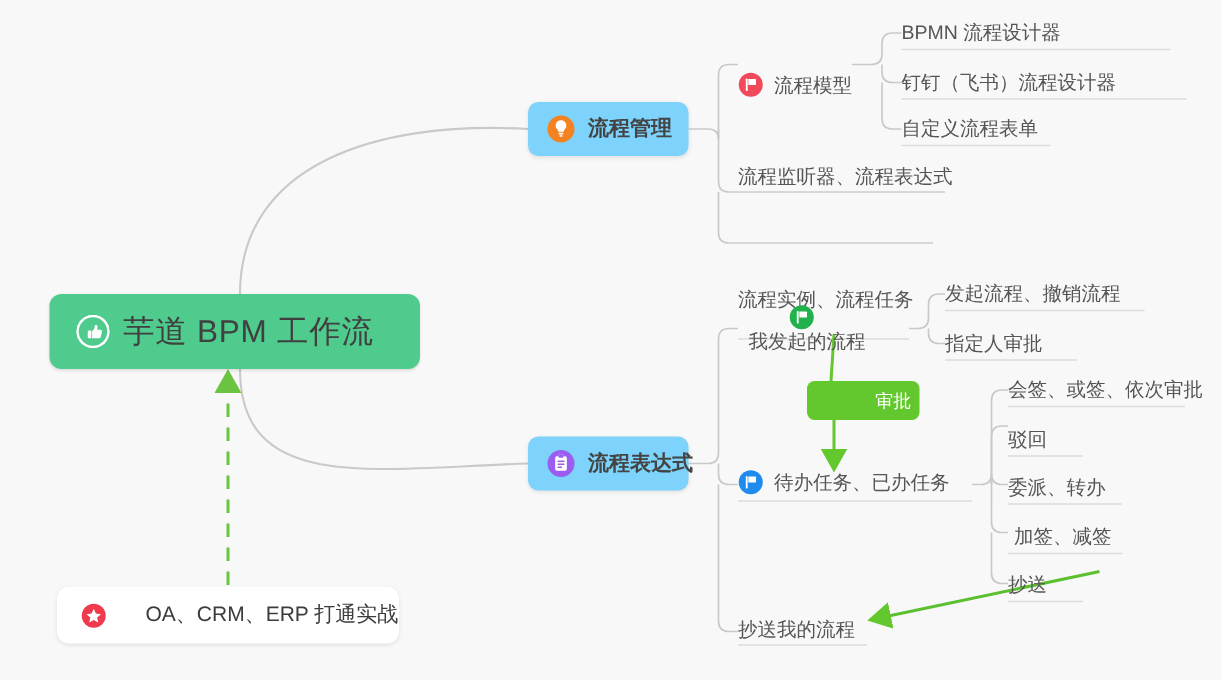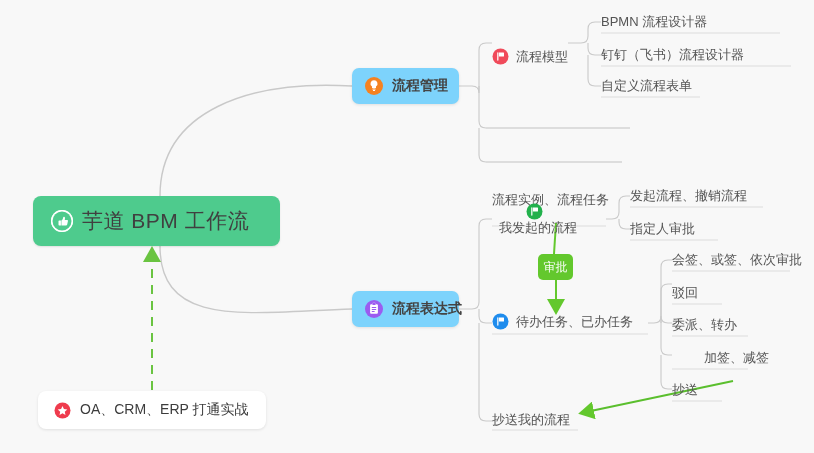--- a/index.html
+++ b/index.html
@@ -84,21 +84,21 @@
     border-radius: 8px;
     display: flex;
     align-items: center;
     padding-left: 16px;
     box-sizing: border-box;
     box-shadow: 0 1px 3px rgba(0,0,0,0.10);
   }
   #node-integration .pill-label {
     font-size: 14px;
     color: #3c3c3c;
-    margin-left: 9px;
+    margin-left: 26px;
     white-space: nowrap;
   }
 
   
   .leaf {
     position: absolute;
     font-size: 13px;
     color: #555555;
     white-space: nowrap;
     line-height: 16px;
@@ -116,20 +116,21 @@
     position: absolute;
     left: 538px;
     top: 254px;
     width: 35px;
     height: 26px;
     background: #63c82d;
     border-radius: 5px;
     display: flex;
     align-items: center;
     justify-content: center;
+    padding-left: 40px;
   }
   #badge-approval .badge-label {
     color: #ffffff;
     font-size: 12px;
     white-space: nowrap;
   }
 
   
   .cicon {
     width: 17px;
@@ -253,20 +254,23 @@
   <div class="leaf" style="left:601px; top:14px;">
     <span>BPMN 流程设计器</span>
   </div>
   <div class="leaf" style="left:601px; top:47px;">
     <span>钉钉（飞书）流程设计器</span>
   </div>
   <div class="leaf" style="left:601px; top:78px;">
     <span>自定义流程表单</span>
   </div>
 
+  <div class="leaf" style="left:492px; top:110px;">
+    <span>流程监听器、流程表达式</span>
+  </div>
   <div class="leaf" style="left:492px; top:144px;margin-top:48px;">
     <span>流程实例、流程任务</span>
   </div>
 
   <div class="pill" id="node-approval-center">
     <span class="cicon cicon-lg">
       <svg width="20" height="20" viewBox="0 0 20 20">
         <circle cx="10" cy="10" r="9" fill="#9b5cf0"></circle>
         <rect x="6.1" y="5.2" width="7.8" height="9.6" rx="1.1" fill="#ffffff"></rect>
         <rect x="8.3" y="3.8" width="3.4" height="2.3" rx="0.8" fill="#ffffff"></rect>
@@ -314,21 +318,21 @@
 
   <div class="leaf" style="left:672px; top:252px;font-family:Liberation Serif, serif;">
     <span>会签、或签、依次审批</span>
   </div>
   <div class="leaf" style="left:672px; top:285px;">
     <span>驳回</span>
   </div>
   <div class="leaf" style="left:672px; top:317px;">
     <span>委派、转办</span>
   </div>
-  <div class="leaf" style="left:704px; top:350px;">
+  <div class="leaf" style="left:676px; top:350px;">
     <span>加签、减签</span>
   </div>
   <div class="leaf" style="left:672px; top:382px;">
     <span>抄送</span>
   </div>
 
   <div class="leaf" style="left:492px; top:412px;">
     <span>抄送我的流程</span>
   </div>
 

